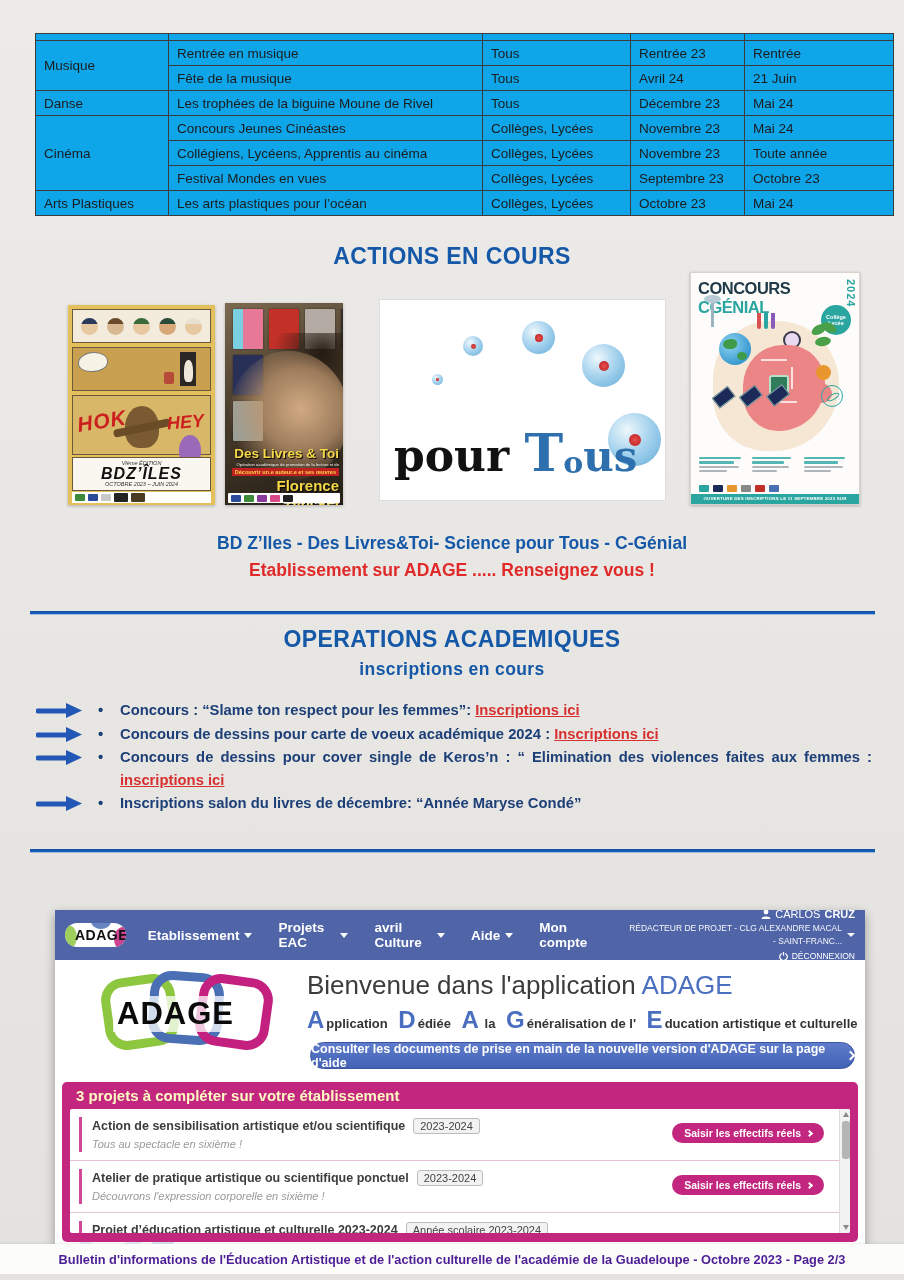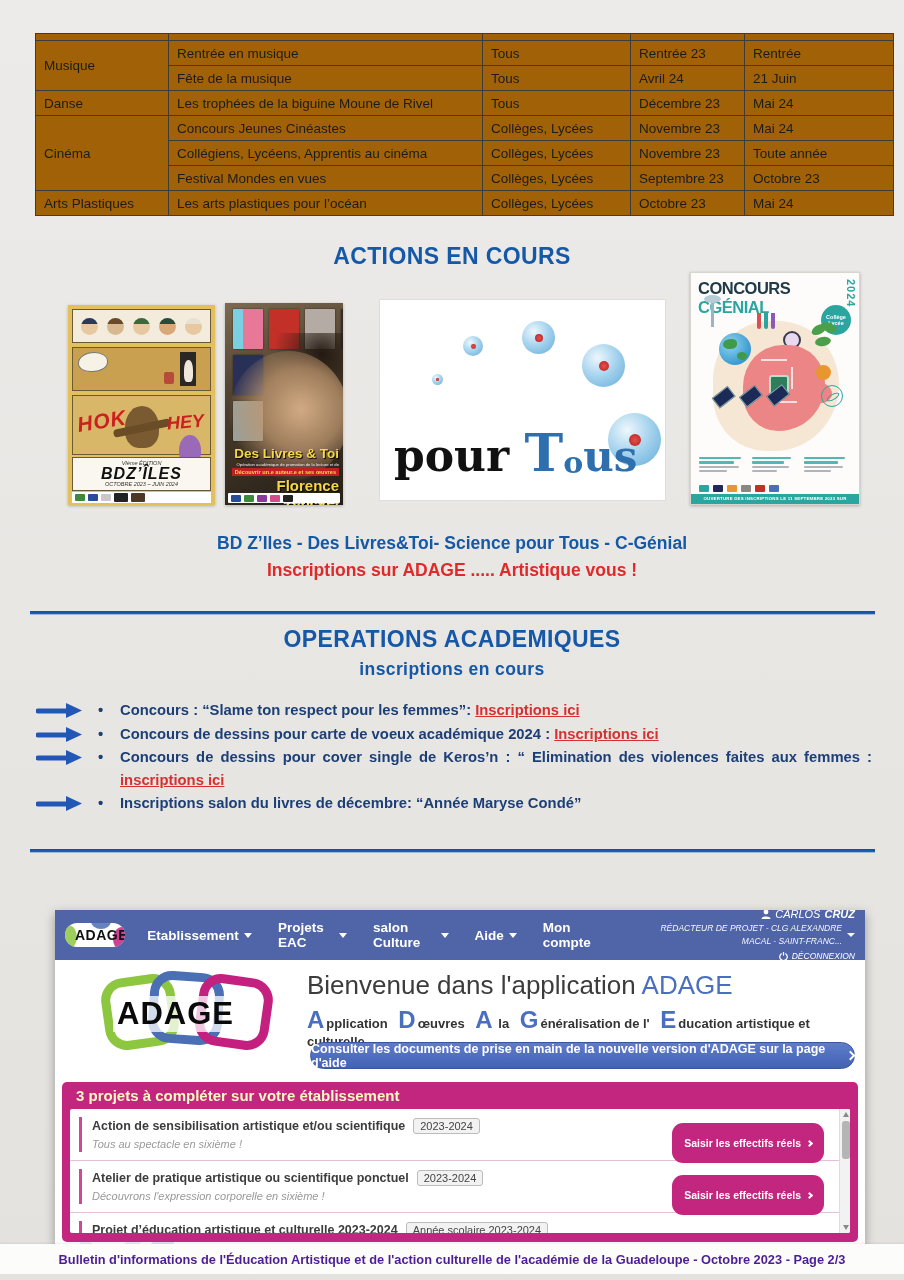--- a/index.html
+++ b/index.html
@@ -6,21 +6,21 @@
   html,body { width:904px; height:1280px; }
   body {
     font-family:"Liberation Sans", sans-serif;
     background:linear-gradient(180deg,#ecebe9 0%,#e8e6e3 55%,#e4e2df 100%);
     position:relative; overflow:hidden; color:#222;
   }
   .page { position:absolute; inset:0; }
 
   
   .events-table-wrap { position:absolute; left:35px; top:33px; width:858px; background:#fff; }
-  table.events { border-collapse:collapse; width:858px; table-layout:fixed; background:#a16207; }
+  table.events { border-collapse:collapse; width:858px; table-layout:fixed; background:#0ea5e9; }
   table.events td { border:1.6px solid #3c3c3c; font-size:13.5px; color:#1c1c1c; padding:2px 8px; height:25px; vertical-align:middle; }
   table.events tr.sliver td { height:7px; border-top:1.6px solid #3c3c3c; border-bottom:none; padding:0; }
   table.events td.cat { }
   col.c1{width:133px} col.c2{width:314px} col.c3{width:148px} col.c4{width:114px} col.c5{width:149px}
 
   
   .h-blue { color:#1558a8; font-weight:bold; text-align:center; width:100%; position:absolute; letter-spacing:.4px; }
   .actions-heading { top:243px; font-size:23px; }
   .caption1 { top:533px; font-size:17.5px; font-weight:bold; color:#1558a8; text-align:center; width:100%; position:absolute; }
   .caption2 { top:560px; font-size:17.5px; font-weight:bold; color:#e02a2a; text-align:center; width:100%; position:absolute; }
@@ -122,21 +122,21 @@
   .cg-banner { position:absolute; left:0; right:0; bottom:0; height:10px; background:#2aa5a0; color:#fff; font-size:4.4px; font-weight:bold; text-align:center; line-height:10px; letter-spacing:.2px; }
 
   
   .adage-card { position:absolute; left:55px; top:910px; width:810px; height:334px; background:#fff; box-shadow:0 4px 10px rgba(0,0,0,.35); overflow:hidden; }
   .adage-nav { position:relative; height:50px; background:#5064a8; display:flex; align-items:center; padding:0 10px; z-index:3; }
   .adage-logo-pill { background:#fff; border-radius:14px; padding:3px 10px; position:relative; overflow:hidden; margin-right:22px; }
   .adage-logo-pill .blob { position:absolute; border-radius:50%; opacity:.85; }
   .adage-logo-pill span.lg { position:relative; font-weight:900; font-size:14px; color:#111; letter-spacing:.5px; }
   .nav-item { color:#fff; font-weight:bold; font-size:13.5px; margin-right:26px; display:flex; align-items:center; gap:5px; cursor:pointer; }
   .caret { width:0; height:0; border-left:4px solid transparent; border-right:4px solid transparent; border-top:5px solid #fff; }
-  .nav-right { margin-left:auto; text-align:right; color:#fff; line-height:13px;font-style:italic; }
+  .nav-right { margin-left:auto; text-align:right; color:#fff; line-height:13px; }
   .nav-user { font-size:11px; display:flex; align-items:center; justify-content:flex-end; gap:4px; }
   .nav-user b { font-weight:900; }
   .nav-role { font-size:8.5px; opacity:.95; display:flex; align-items:center; justify-content:flex-end; gap:5px; margin-top:1px; }
   .nav-logout { font-size:8.5px; display:flex; align-items:center; justify-content:flex-end; gap:4px; margin-top:2px; cursor:pointer; }
 
   .adage-welcome { position:relative; height:122px; background:#fff; z-index:1; }
   .deco-curve { position:absolute; left:-70px; top:-30px; width:260px; height:420px; border:16px solid #d8e6f2; border-radius:50%; transform:rotate(18deg); z-index:0; }
   .deco-curve2 { position:absolute; left:40px; top:60px; width:120px; height:300px; border:10px solid #e4eef6; border-radius:50%; transform:rotate(24deg); z-index:0; }
   .adage-biglogo { position:absolute; left:48px; top:12px; width:170px; height:78px; z-index:2; }
   .shape { position:absolute; width:74px; height:72px; border-radius:22px; background:transparent; }
@@ -154,21 +154,21 @@
 
   .projects-panel { position:absolute; left:7px; right:7px; top:172px; height:160px; background:#c2267e; border-radius:5px; padding:0 8px; z-index:2; }
   .projects-header { color:#fef9c3; font-size:15px; font-weight:bold; padding:5px 2px 5px 6px; }
   .projects-list { position:relative; background:#fff; border-radius:2px; height:124px; overflow:hidden; }
   .proj-row { position:relative; height:52px; border-bottom:1px solid #e5c0d6; padding:9px 180px 0 22px; }
   .proj-accent { position:absolute; left:9px; top:8px; bottom:8px; width:3px; background:#d04898; }
   .proj-title-line { display:flex; align-items:center; gap:8px; }
   .proj-title { font-size:12.5px; font-weight:bold; color:#3c3c3c; }
   .year-badge { font-size:11px; color:#444; background:#f2f2f2; border:1px solid #bbb; border-radius:3px; padding:1px 6px; }
   .proj-sub { font-size:11px; font-style:italic; color:#999; margin-top:4px; }
-  .saisir-btn { position:absolute; right:26px; top:14px; background:#c2267e; color:#fff; font-size:10.5px; font-weight:bold; border-radius:11px; padding:14px 12px; display:flex; align-items:center; gap:6px; cursor:pointer; }
+  .saisir-btn { position:absolute; right:26px; top:14px; background:#c2267e; color:#fff; font-size:10.5px; font-weight:bold; border-radius:11px; padding:4px 12px; display:flex; align-items:center; gap:6px; cursor:pointer; }
   .saisir-btn .chev { width:5px; height:5px; border-width:2px; }
   .vscroll { position:absolute; right:0; top:0; bottom:0; width:11px; background:#f2f2f2; border-left:1px solid #ddd; }
   .vscroll .up, .vscroll .dn { position:absolute; left:2.5px; width:0; height:0; border-left:3px solid transparent; border-right:3px solid transparent; }
   .vscroll .up { top:3px; border-bottom:5px solid #888; }
   .vscroll .dn { bottom:3px; border-top:5px solid #888; }
   .vscroll .thumb { position:absolute; left:1.5px; top:12px; width:8px; height:38px; background:#b5b5b5; border-radius:3px; }
 
   
   .footer { position:absolute; left:0; top:1244px; width:904px; height:30px; background:#fcfcfb; display:flex; align-items:center; justify-content:center; box-shadow:0 -1px 2px rgba(0,0,0,.08); }
   .footer span { color:#4c1d95; font-size:12.8px; font-weight:600; }
@@ -380,21 +380,21 @@
       <span class="mini-logo" style="background:#1c2a58"></span>
       <span class="mini-logo" style="background:#e8962e"></span>
       <span class="mini-logo" style="background:#888"></span>
       <span class="mini-logo" style="background:#c23028"></span>
       <span class="mini-logo" style="background:#4a6fb5"></span>
     </div>
     <div class="cg-banner">OUVERTURE DES INSCRIPTIONS LE 11 SEPTEMBRE 2023 SUR WWW.SCIENCESALECOLE.ORG</div>
   </div>
 
   <div class="caption1">BD Z’Iles -  Des Livres&amp;Toi- Science pour Tous - C-Génial</div>
-  <div class="caption2">Inscriptions sur ADAGE ..... Artistique vous !</div>
+  <div class="caption2">Etablissement sur ADAGE ..... Renseignez vous !</div>
 
   <div class="divider d1"></div>
 
   <div class="h-blue operations-heading">OPERATIONS ACADEMIQUES</div>
   <div class="h-blue operations-sub">inscriptions en cours</div>
 
   <div class="bullets">
     <div class="bullet-row">
       <span class="arrow-ic">
           <svg class="arrow-svg" width="50" height="17" viewBox="0 0 50 17">
@@ -453,21 +453,21 @@
       </div>
       <div class="nav-item">
           <span>Etablissement</span>
           <span class="caret"></span>
         </div>
       <div class="nav-item">
           <span>Projets EAC</span>
           <span class="caret"></span>
         </div>
       <div class="nav-item">
-          <span>salon Culture</span>
+          <span>avril Culture</span>
           <span class="caret"></span>
         </div>
       <div class="nav-item">
           <span>Aide</span>
           <span class="caret"></span>
         </div>
       <div class="nav-item">
           <span>Mon compte</span>
         </div>
       <div class="nav-right">
@@ -498,21 +498,21 @@
         <span class="shape g"></span>
         <span class="shape b"></span>
         <span class="shape p"></span>
         <span class="txt">ADAGE</span>
       </div>
       <div class="welcome-title">
         <span>Bienvenue dans l'application </span><span class="brand">ADAGE</span>
       </div>
       <div class="welcome-sub">
         <span class="grp"><span class="cap">A</span><span>pplication</span></span>
-        <span class="grp"><span class="cap">D</span><span>œuvres</span></span>
+        <span class="grp"><span class="cap">D</span><span>édiée</span></span>
         <span class="grp"><span class="cap">A</span> <span>la</span></span>
         <span class="grp"><span class="cap">G</span><span>énéralisation de l'</span></span>
         <span class="grp"><span class="cap">E</span><span>ducation artistique et culturelle</span></span>
       </div>
       <div class="help-btn">
         <span>Consulter les documents de prise en main de la nouvelle version d'ADAGE sur la page d'aide</span>
           <span class="chev"></span>
       </div>
     </div>
 

